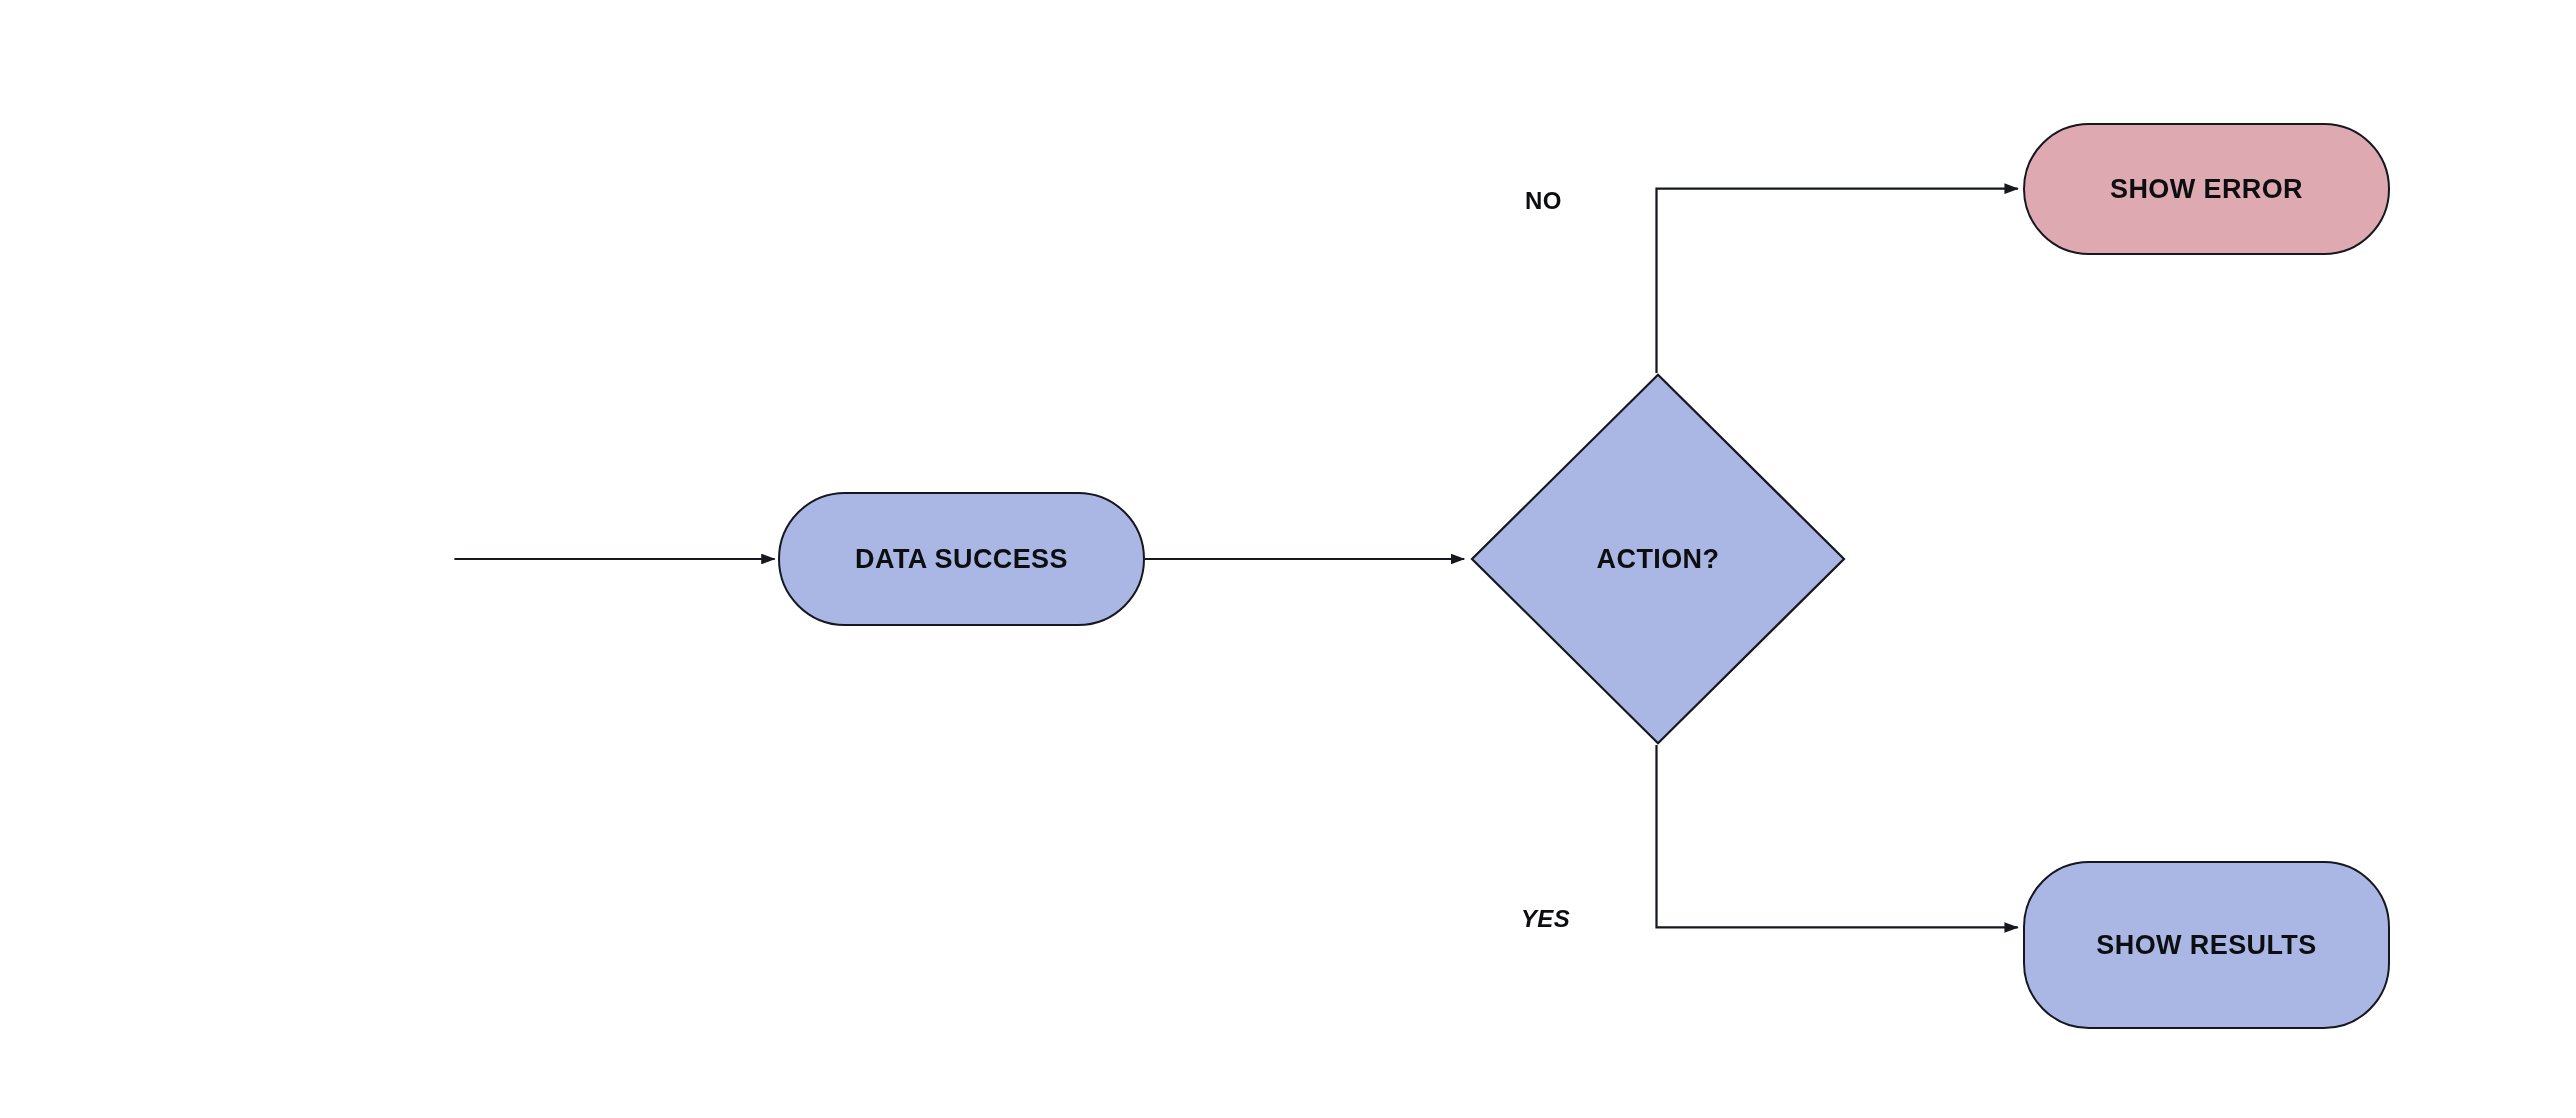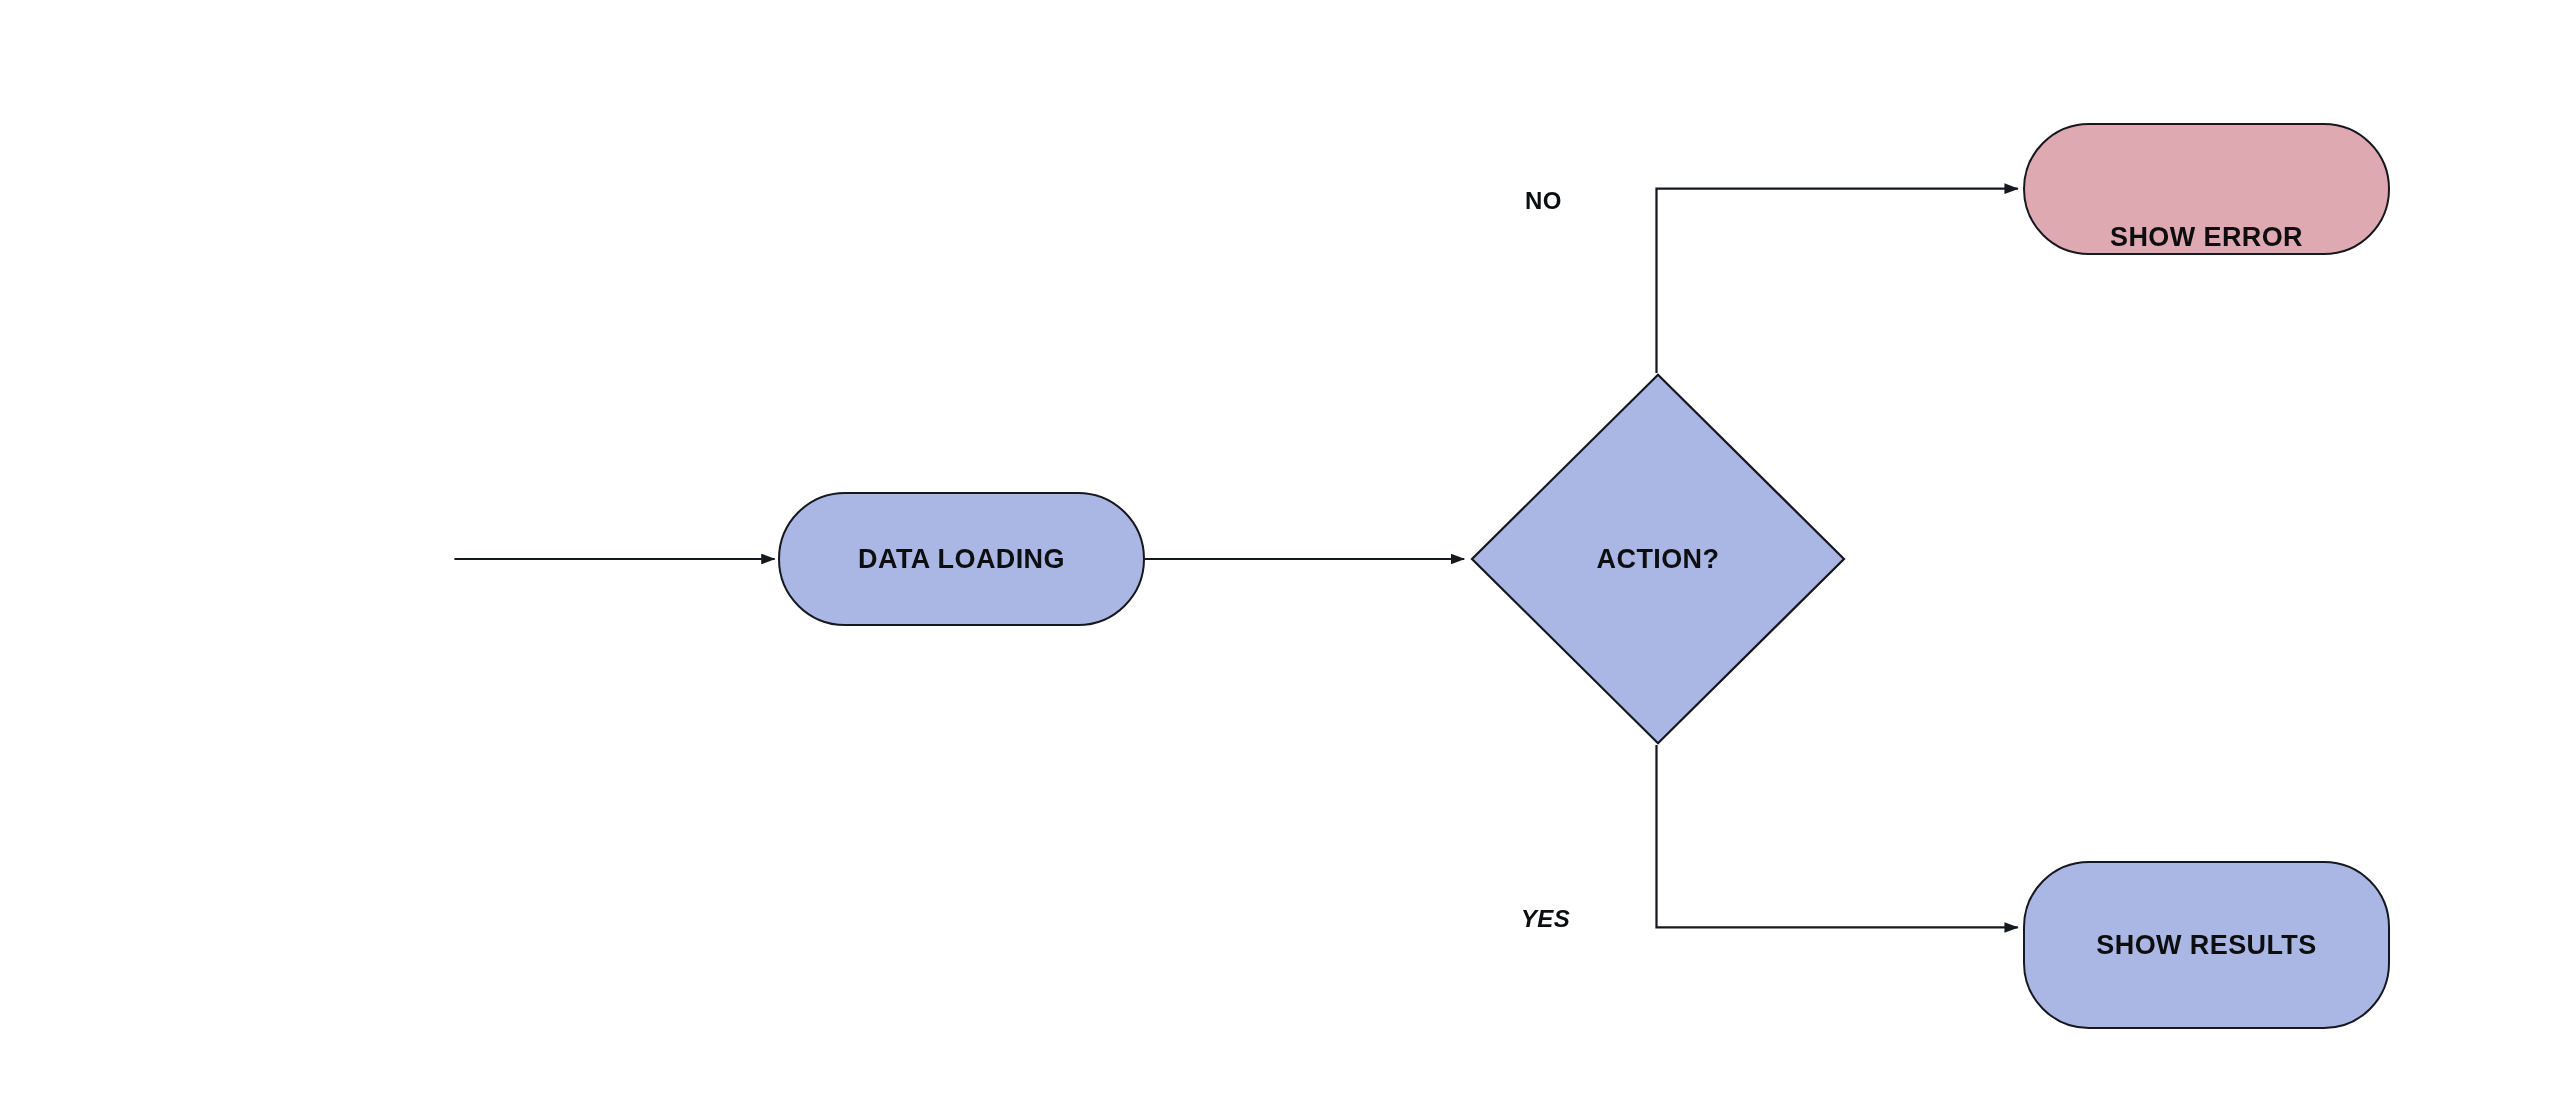--- a/index.html
+++ b/index.html
@@ -44,21 +44,21 @@
     color: var(--text);
     text-align: center;
   }
   .pill {
     border: 2.2px solid var(--stroke);
   }
   .pill-blue { background: var(--process_fill); }
   .pill-pink { background: var(--error_fill); }
   .node-user-action   { left: 88px;   top: 492px; width: 367px; height: 134px; border-radius: 67px; }
   .node-data-loading  { left: 778px;  top: 492px; width: 367px; height: 134px; border-radius: 67px; }
-  .node-show-error    { left: 2023px; top: 123px; width: 367px; height: 132px; border-radius: 66px; align-items: flex-end; }
+  .node-show-error    { left: 2023px; top: 123px; width: 367px; height: 132px; border-radius: 66px; }
   .node-show-results  { left: 2023px; top: 861px; width: 367px; height: 168px; border-radius: 66px; }
   .node-success {
     left: 1470px; top: 373px; width: 376px; height: 372px;
     border: none; background: transparent;
   }
   .node-success svg { position: absolute; left: 0; top: 0; width: 100%; height: 100%; }
   .diamond-shape {
     fill: var(--process_fill);
     stroke: var(--stroke);
     stroke-width: 2.5;
@@ -89,21 +89,21 @@
       </marker>
     </defs>
     <path class="edge" d="M508,625 H866" marker-end="url(#arrow)"></path>
     <path class="edge" d="M1280,625 H1637" marker-end="url(#arrow)"></path>
     <path class="edge" d="M1852,417 V211 H2256" marker-end="url(#arrow)"></path>
     <path class="edge" d="M1852,833 V1037 H2256" marker-end="url(#arrow)"></path>
   </svg>
 
 
   <div class="node pill pill-blue node-data-loading">
-    <span class="node-label">DATA LOADING</span>
+    <span class="node-label">DATA SUCCESS</span>
   </div>
 
   <div class="node node-success">
     <svg viewBox="0 0 420 416">
       <polygon class="diamond-shape" points="210,2 418,208 210,414 2,208"></polygon>
     </svg>
     <span class="node-label">ACTION?</span>
   </div>
 
   <div class="node pill pill-pink node-show-error">

